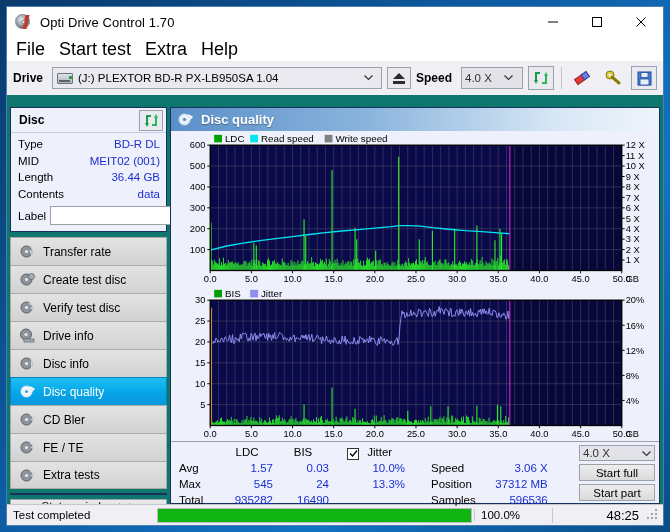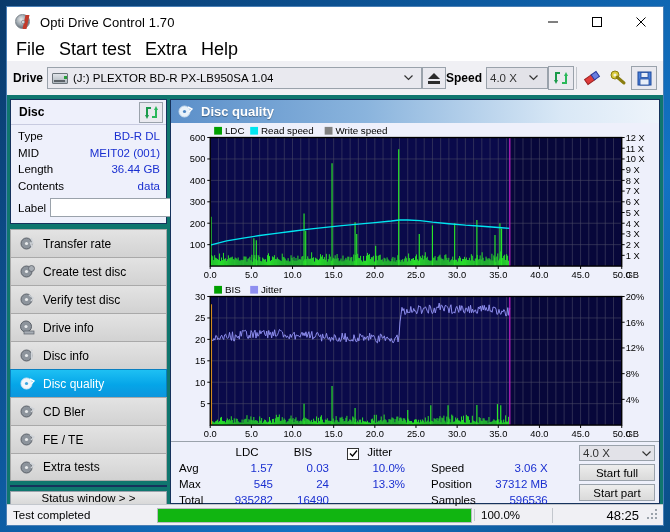--- a/index.html
+++ b/index.html
@@ -54,21 +54,21 @@
     height: 24px; background:#fff; display:flex; align-items:center;
     padding-left:9px; flex:none;
   }
   .menu-item {
     font-size:18px; color:#000; padding:2px 8px 2px 0; margin-right:6px;
     white-space:nowrap;
   }
   
   .toolbar {
     height:34px; background:#f0f0f4; display:flex; align-items:center;
-    padding:0 6px; flex:none; 
+    padding:0 6px; flex:none; gap:5px;
   }
   .tb-label { font-size:12px; font-weight:bold; color:#000; margin-right:4px; }
   .drive-combo {
     flex:1; height:22px; background:#e9e9ef; border:1px solid #9aa2ab;
     display:flex; align-items:center; padding:0 2px; min-width:0;
   }
   .drive-icon {
     width:17px; height:15px; margin:0 4px 0 2px; position:relative; flex:none;
   }
   .drive-icon .body {
@@ -98,21 +98,21 @@
     display:flex; align-items:center; padding:0 3px; flex:none;
   }
   .speed-combo .v { font-size:11.5px; color:#333; }
   .tool-btn {
     width:26px; height:24px; background:#e9e9ef; border:1px solid #9aa2ab;
     display:flex; align-items:center; justify-content:center; flex:none;
   }
   .tool-btn.flat { border:1px solid transparent; background:transparent; }
   .sep { width:1px; height:22px; background:#c2c6cc; margin:0 2px; flex:none; }
   
-  .body-area { flex:1; display:flex; padding:4px 3px 0 3px; gap:3px; min-height:0; }
+  .body-area { flex:1; display:flex; padding:12px 3px 0 3px; gap:3px; min-height:0; }
   
   .sidebar { width:157px; display:flex; flex-direction:column; flex:none; }
   .disc-panel { border:1px solid #16325c; background:#eef0fb; }
   .disc-head {
     height:25px; background:#eef0fb; display:flex; align-items:center;
     padding:0 3px 0 8px; border-bottom:1px solid #c8cbe0;
   }
   .disc-head .t { font-size:12px; font-weight:bold; color:#000; }
   .refresh-btn {
     margin-left:auto; width:24px;height:21px; background:#e9e9ef; border:1px solid #9aa2ab;

